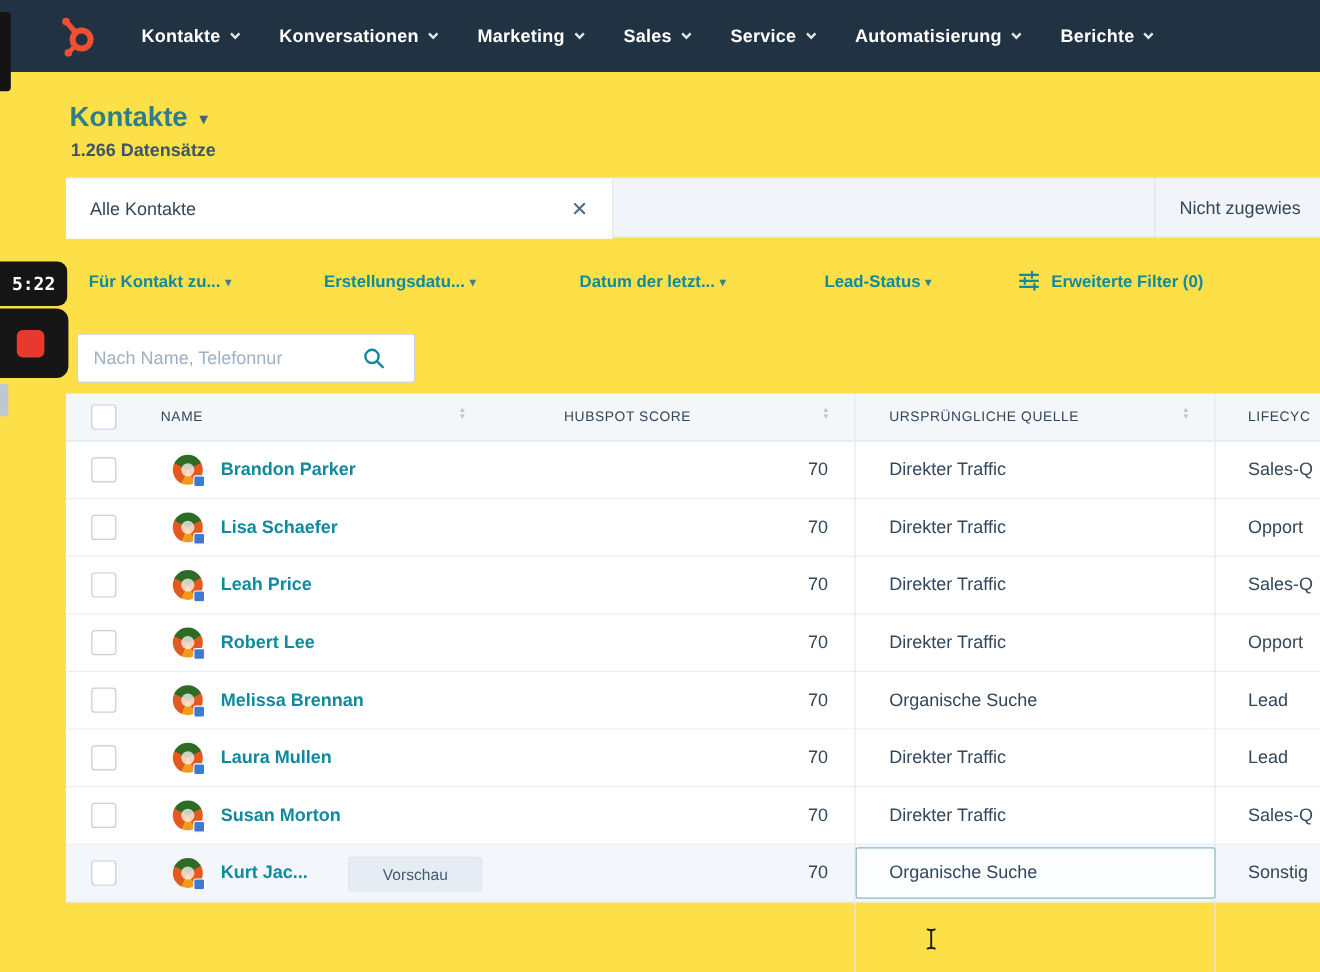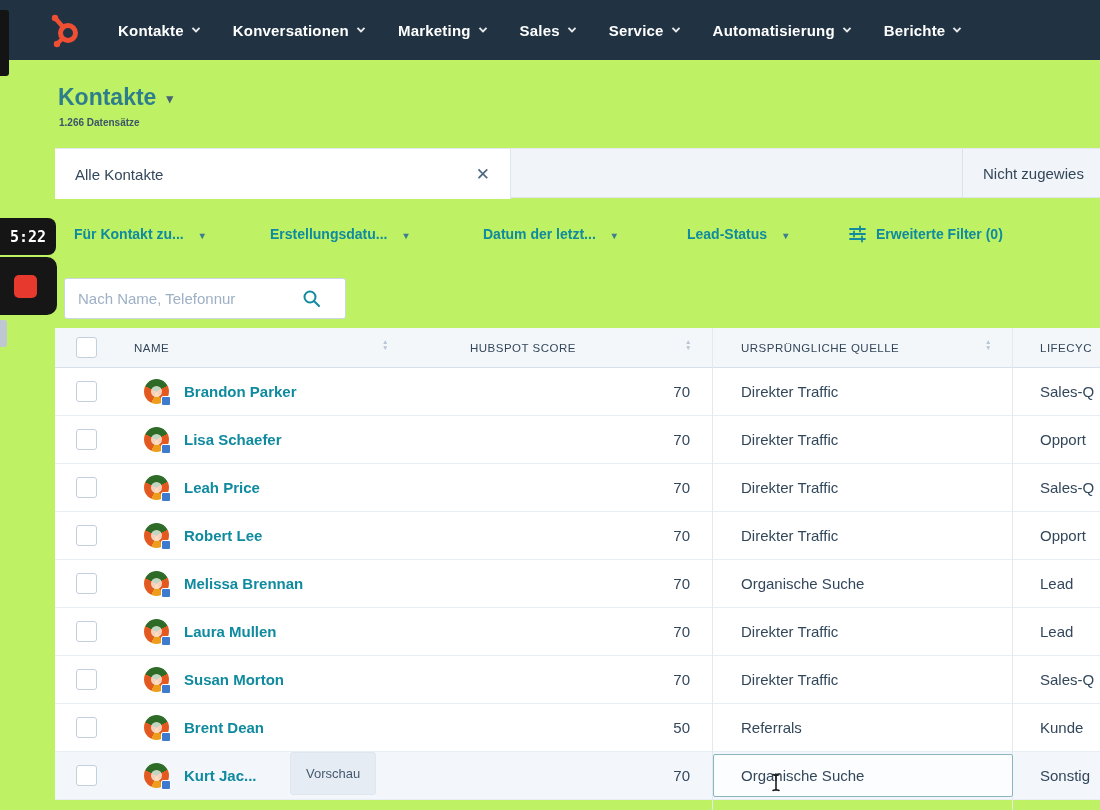--- a/index.html
+++ b/index.html
@@ -1,48 +1,48 @@
 <!DOCTYPE html>
 <html><head>
 <meta charset="utf-8">
 <style>
   * { margin:0; padding:0; box-sizing:border-box; }
   html,body { width:1100px; height:810px; overflow:hidden; background:#fff;
     font-family:"Liberation Sans", sans-serif; }
-  #app { position:relative; width:1100px; height:810px; overflow:hidden; background:#bef264; }
+  #app { position:relative; width:1100px; height:810px; overflow:hidden; background:#fde047; }
 
   
   .nav { position:absolute; left:0; top:0; right:0; height:60px; background:#213343;
     display:flex; align-items:center; z-index:10; }
   .logo { margin-left:46px; width:36px; height:38px; flex:0 0 auto; }
   .nav-items { display:flex; margin-left:36px; gap:34px; align-items:center; }
   .nav-item { color:#ffffff; font-size:15px; font-weight:600; letter-spacing:.2px;
     display:flex; align-items:center; gap:9px; cursor:pointer; white-space:nowrap; }
   .chev { width:6px; height:6px; border-right:2px solid rgba(255,255,255,.88);
     border-bottom:2px solid rgba(255,255,255,.88); transform:rotate(45deg) translate(-1px,-1px); }
 
   
   .title { position:absolute; left:58px; top:84px; font-size:23px; font-weight:bold;
     color:#2e7d8c; display:flex; align-items:center; gap:10px; }
   .title .caret { font-size:13px; color:#4a6274; transform:translateY(1px); }
-  .subtitle { position:absolute; left:59px; top:117px; font-size:10px; font-weight:600; color:#3d5568; }
+  .subtitle { position:absolute; left:59px; top:117px; font-size:15px; font-weight:600; color:#3d5568; }
 
   
   .tabbar { position:absolute; left:55px; right:0; top:148px; height:50px;
     background:#f1f4f8; border-top:1px solid #e4e9f0; border-bottom:1px solid #dfe5ed; }
   .tab { position:absolute; top:0; height:49px; display:flex; align-items:center;
     font-size:15px; color:#33475b; padding:0 20px; cursor:pointer; white-space:nowrap; }
   .tab.active { left:0; width:456px; height:50px; background:#ffffff;
     border-right:1px solid #dfe5ed; font-weight:500; }
   .tab.active .close { margin-left:auto; color:#4f6781; font-size:17px; cursor:pointer; }
   .tab.t2 { left:456px; width:451px; }
   .tab.t3 { left:907px; width:200px; border-left:1px solid #dde3ec; }
 
   
-  .qf { position:absolute; top:221px; height:26px; display:flex; align-items:center; gap:16px;
+  .qf { position:absolute; top:221px; height:26px; display:flex; align-items:center; gap:4px;
     font-size:14px; font-weight:700; color:#0f8a9e; cursor:pointer; white-space:nowrap; }
   .qf .caret { font-size:10px; color:#3d7e90; transform:translateY(1px); }
   .advf { position:absolute; left:849px; top:221px; height:26px; display:flex; align-items:center;
     gap:9px; font-size:14px; font-weight:700; color:#0f8a9e; cursor:pointer; }
 
   
   .search { position:absolute; left:64px; top:278px; width:282px; height:41px;
     border:1px solid #cbd6e2; border-radius:3px; background:#fff; display:flex;
     align-items:center; padding:0 24px 0 13px; }
   .search input { border:none; outline:none; flex:1; min-width:0; font-size:15px;
@@ -70,21 +70,21 @@
   .avatar::after { content:""; position:absolute; left:7px; top:7px; width:11px; height:11px;
     border-radius:50%; background:rgba(255,255,255,.72); }
   .avatar .badge { position:absolute; right:-2px; bottom:-2px; width:10px; height:10px;
     background:#3f7ad1; border:1.5px solid #fff; border-radius:2px; z-index:1; }
   .name { position:absolute; left:129px; top:15px; font-size:15px; font-weight:bold;
     color:#0f8a9e; text-decoration:none; cursor:pointer; white-space:nowrap; }
   .cell { position:absolute; top:15px; font-size:15px; color:#33475b; white-space:nowrap; }
   .score { left:450px; width:185px; text-align:right; }
   .source { left:686px; z-index:4; }
   .lifecycle { left:985px; }
-  .preview { position:absolute; left:235px; top:0; height:43px; padding:0 15px;
+  .preview { position:absolute; left:235px; top:10px; height:29px; padding:0 28px;
     background:#e6ecf3; border:1px solid #dfe6ee; border-radius:3px; font-size:13px;
     color:#46596e; font-family:inherit; cursor:pointer; }
   .focus-box { position:absolute; left:658px; top:2px; width:300px; height:43px;
     background:#fbfdfe; border:1px solid #8ab6c0; border-radius:2px; z-index:3; }
   .vline { position:absolute; top:328px; bottom:0; width:1px; background:#e3e9f1; z-index:2; }
   .vl1 { left:712px; } .vl2 { left:1012px; }
 
   
   .rec-strip { position:absolute; left:0; top:10px; width:9px; height:66px; background:#141414;
     border-radius:0 3px 3px 0; z-index:20; }
@@ -295,30 +295,20 @@
       <div class="row">
         <div class="cb"></div>
         <span class="avatar">
           <span class="badge"></span>
         </span>
         <a class="name">Susan Morton</a>
         <div class="cell score">70</div>
         <div class="cell source">Direkter Traffic</div>
         <div class="cell lifecycle">Sales-Q</div>
       </div>
-      <div class="row">
-        <div class="cb"></div>
-        <span class="avatar">
-          <span class="badge"></span>
-        </span>
-        <a class="name">Brent Dean</a>
-        <div class="cell score">50</div>
-        <div class="cell source">Referrals</div>
-        <div class="cell lifecycle">Kunde</div>
-      </div>
       <div class="row hovered">
         <div class="cb"></div>
         <span class="avatar">
           <span class="badge"></span>
         </span>
         <a class="name">Kurt Jac...</a>
         <button class="preview">Vorschau</button>
         <div class="cell score">70</div>
         <div class="focus-box"></div>
         <div class="cell source">Organische Suche</div>

